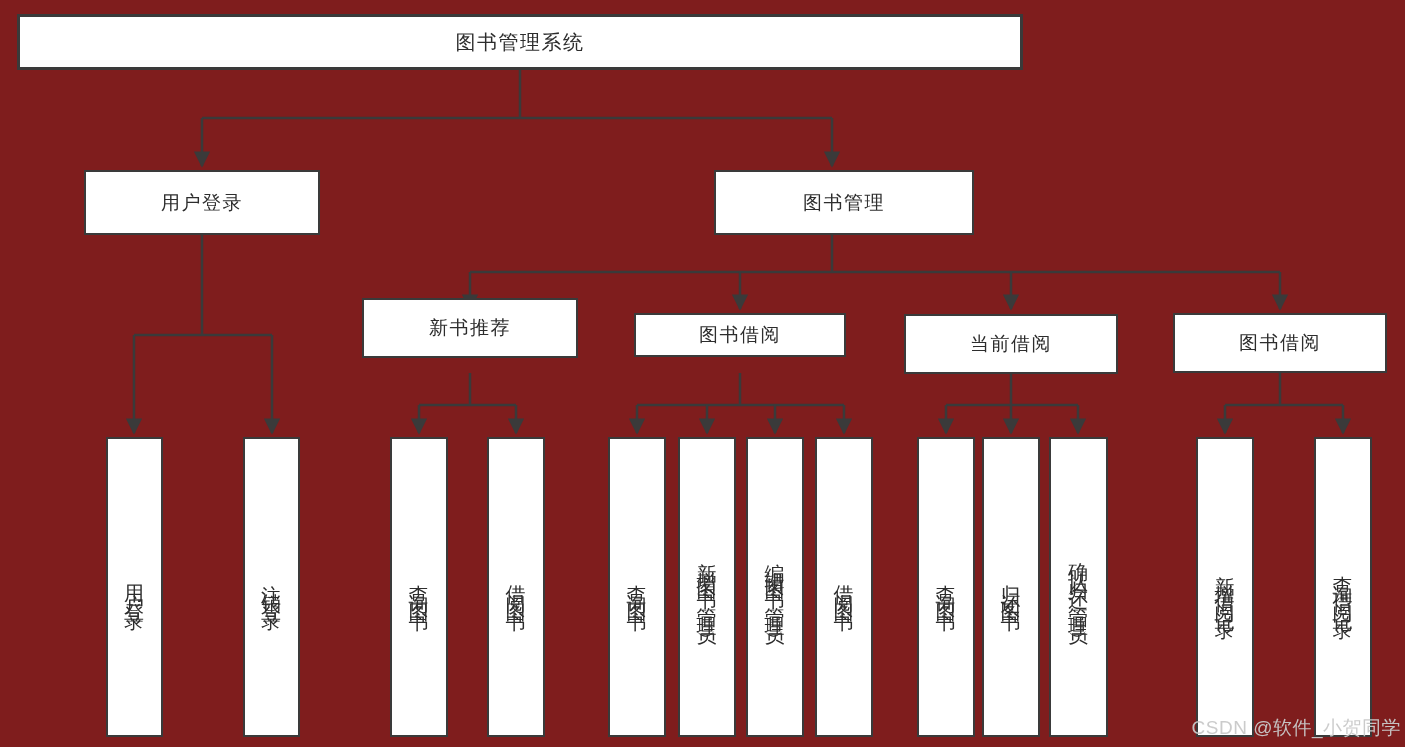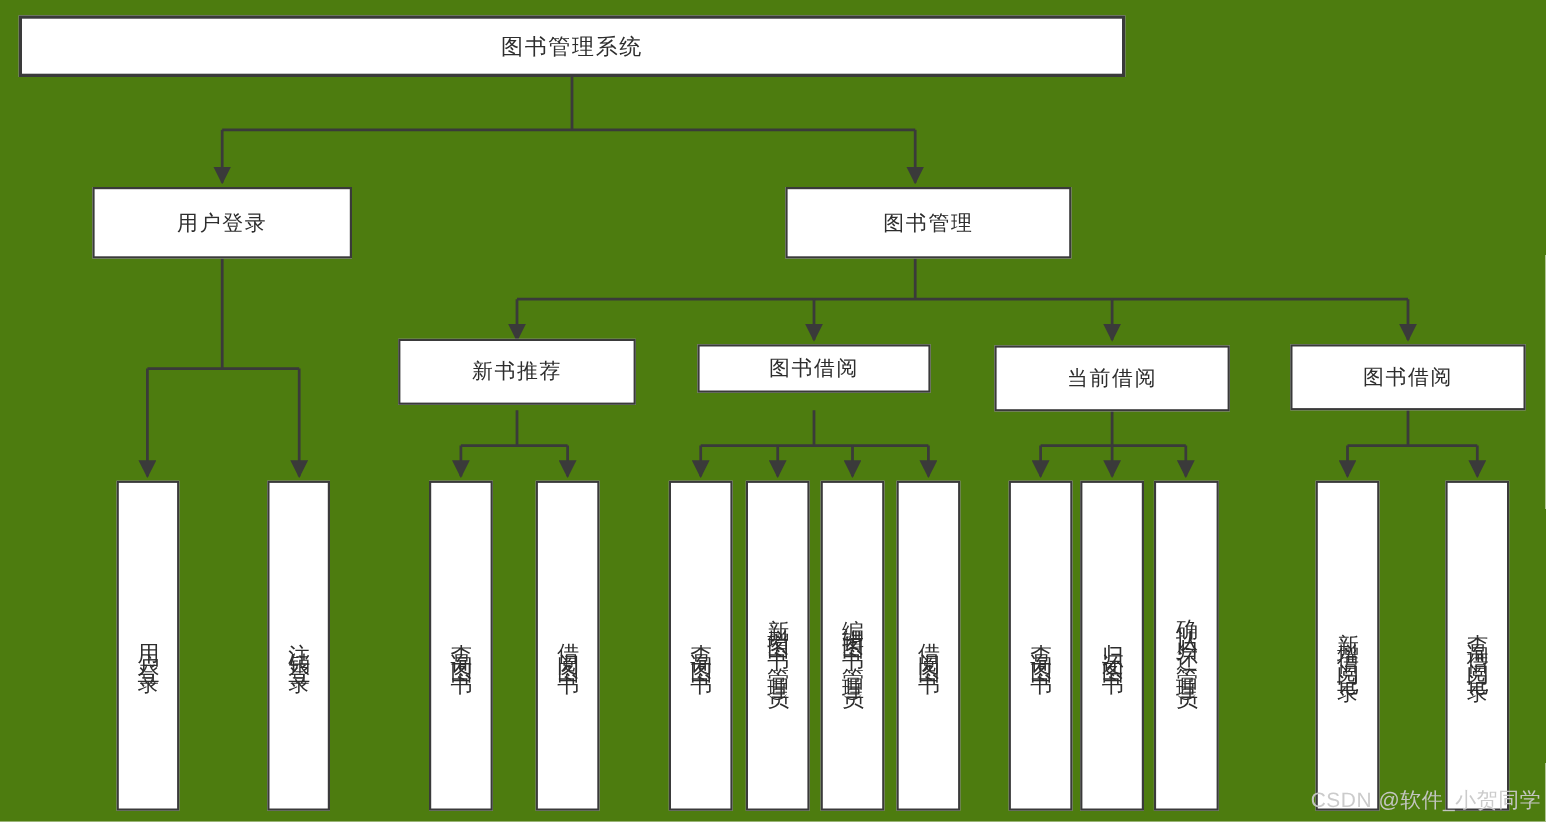--- a/index.html
+++ b/index.html
@@ -1,17 +1,17 @@
 <!DOCTYPE html>
 <html><head>
 <meta charset="utf-8">
 <style>
   html,body{margin:0;padding:0;background:#ffffff;}
   .stage{
-    position:relative;width:1405px;height:747px;background:#4d7c0f;overflow:hidden;
+    position:relative;width:1405px;height:747px;background:#7f1d1d;overflow:hidden;
     font-family:"Liberation Sans", sans-serif;
   }
   .wires{position:absolute;left:0;top:0;z-index:1;}
   .node{
     position:absolute;z-index:2;box-sizing:border-box;
     border:2.5px solid #3a3a3a;background:#ffffff;color:#2d2d2d;
     display:flex;align-items:center;justify-content:center;
     font-size:19px;letter-spacing:1.5px;white-space:nowrap;
   }
   .root-node{border-width:3px;font-size:20px;}
@@ -71,21 +71,21 @@
       <path d="M1225,405 V433" marker-end="url(#ah)"></path>
       <path d="M1343,405 V433" marker-end="url(#ah)"></path>
     </g>
   </svg>
 
   <div class="node root-node" style="left:17px;top:14px;width:1006px;height:56px">图书管理系统</div>
 
   <div class="node" style="left:84px;top:170px;width:236px;height:65px">用户登录</div>
   <div class="node" style="left:714px;top:170px;width:260px;height:65px">图书管理</div>
 
-  <div class="node" style="left:362px;top:308px;width:216px;height:60px">新书推荐</div>
+  <div class="node" style="left:362px;top:298px;width:216px;height:60px">新书推荐</div>
   <div class="node" style="left:634px;top:313px;width:212px;height:44px">图书借阅</div>
   <div class="node" style="left:904px;top:314px;width:214px;height:60px">当前借阅</div>
   <div class="node" style="left:1173px;top:313px;width:214px;height:60px">图书借阅</div>
 
   <div class="node leaf" style="left:106px;top:437px;width:57px;height:300px">用户登录</div>
   <div class="node leaf" style="left:243px;top:437px;width:57px;height:300px">注销登录</div>
 
   <div class="node leaf" style="left:390px;top:437px;width:58px;height:300px">查询图书</div>
   <div class="node leaf" style="left:487px;top:437px;width:58px;height:300px">借阅图书</div>
 

